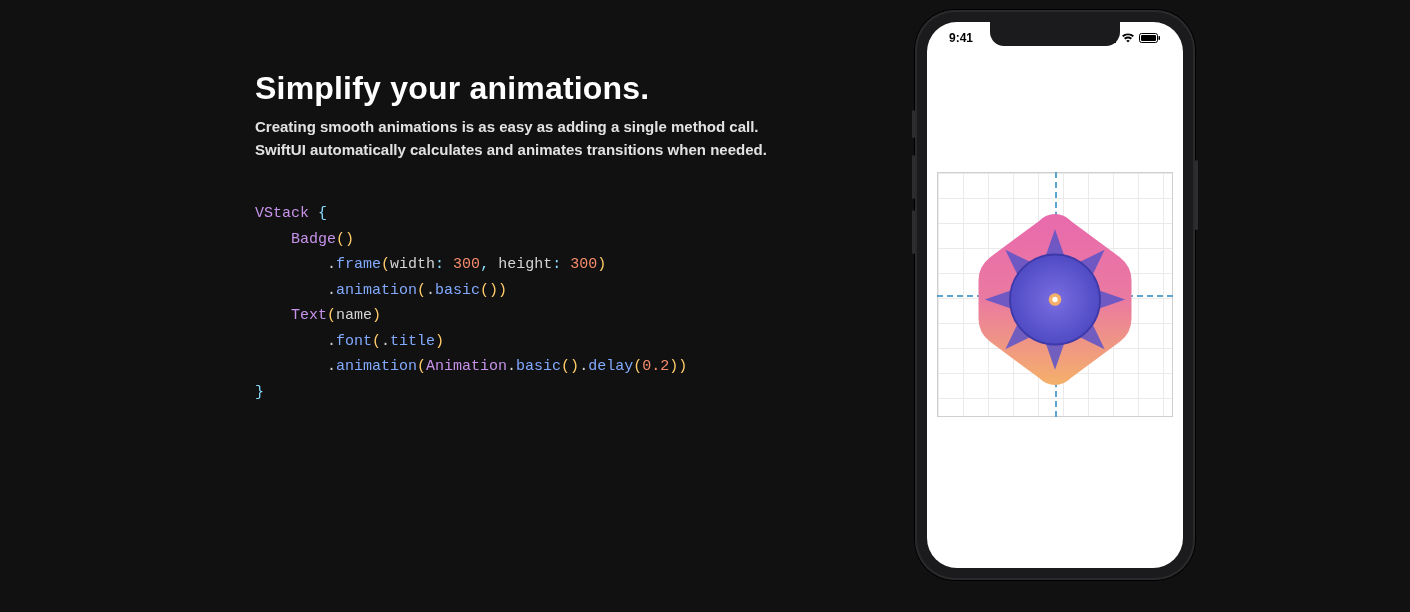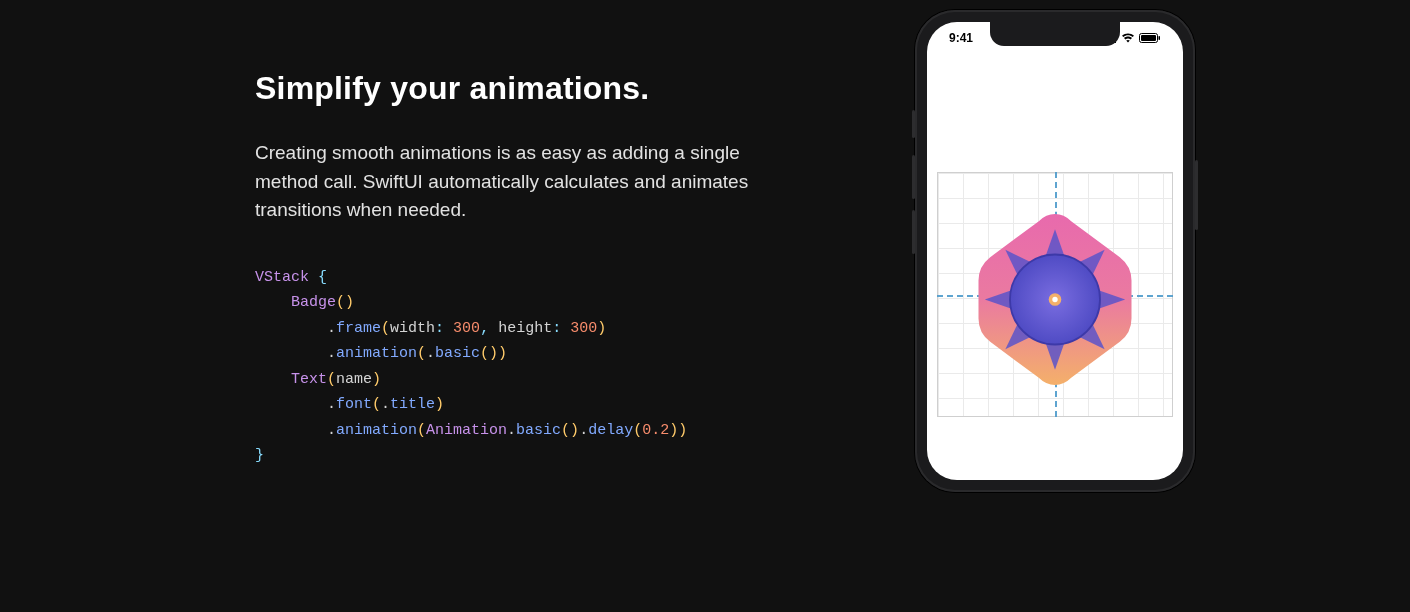--- a/index.html
+++ b/index.html
@@ -22,27 +22,27 @@
   }
   .textcol {
     flex: 1;
     padding-top: 60px;
     max-width: 560px;
   }
   h2.title {
     font-size: 32px;
     font-weight: 700;
     letter-spacing: 0.2px;
-    margin-bottom: 32px;
+    margin-bottom: 9px;
   }
   p.desc {
-    font-size: 19px;
+    font-size: 15px;
     line-height: 1.5;
     color: #e2e2e2;
-    font-weight: 400;
+    font-weight: 700;
     margin-bottom: 40px;
     max-width: 520px;
   }
   pre.code {
     font-family: Liberation Mono, monospace;
     font-size: 15px;
     line-height: 1.7;
     color: #d4d4d4;
     white-space: pre;
   }
@@ -56,21 +56,21 @@
   
   .phonecol {
     width: 300px;
     display: flex;
     justify-content: center;
     align-items: flex-start;
     padding-top: 0;
   }
   .phone-frame {
     width: 280px;
-    height: 482px;
+    height: 570px;
     background: #1b1b1d;
     border-radius: 40px;
     padding: 12px;
     box-shadow: inset 0 0 0 2px #2a2a2c, 0 0 0 1px #000;
     position: relative;
   }
   .phone-screen {
     width: 100%;
     height: 100%;
     background: #ffffff;

